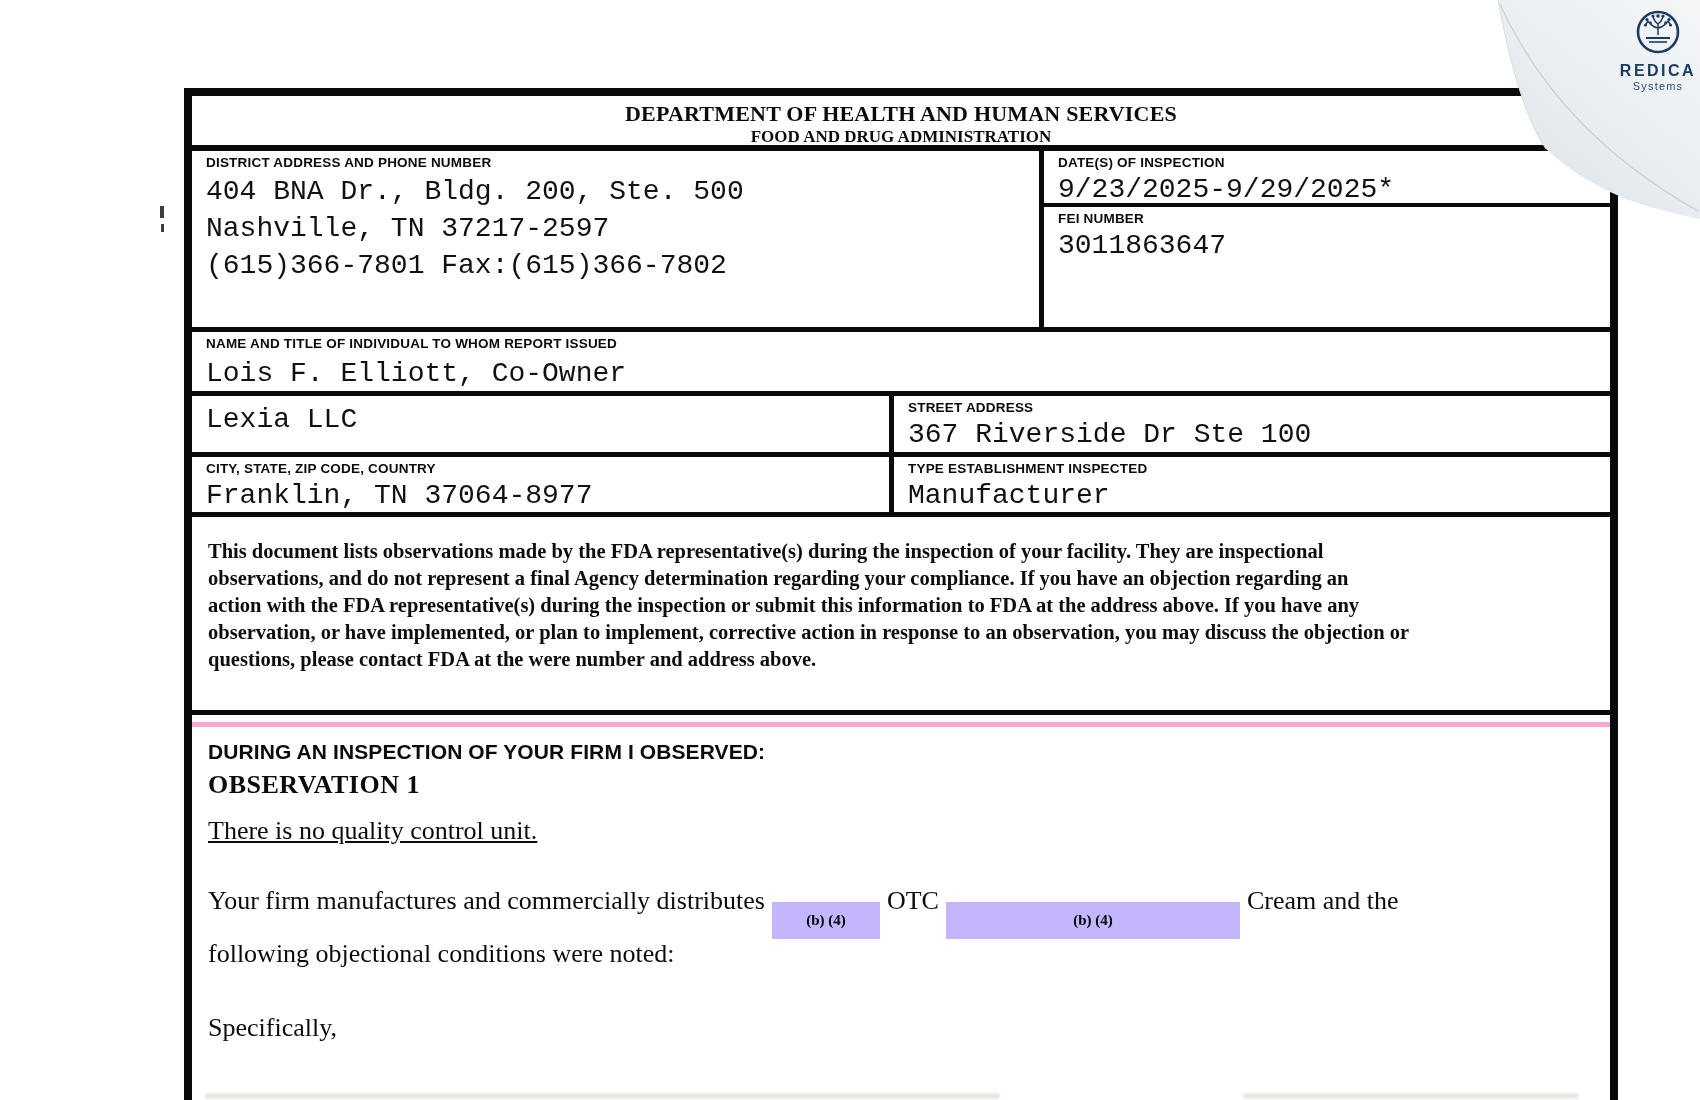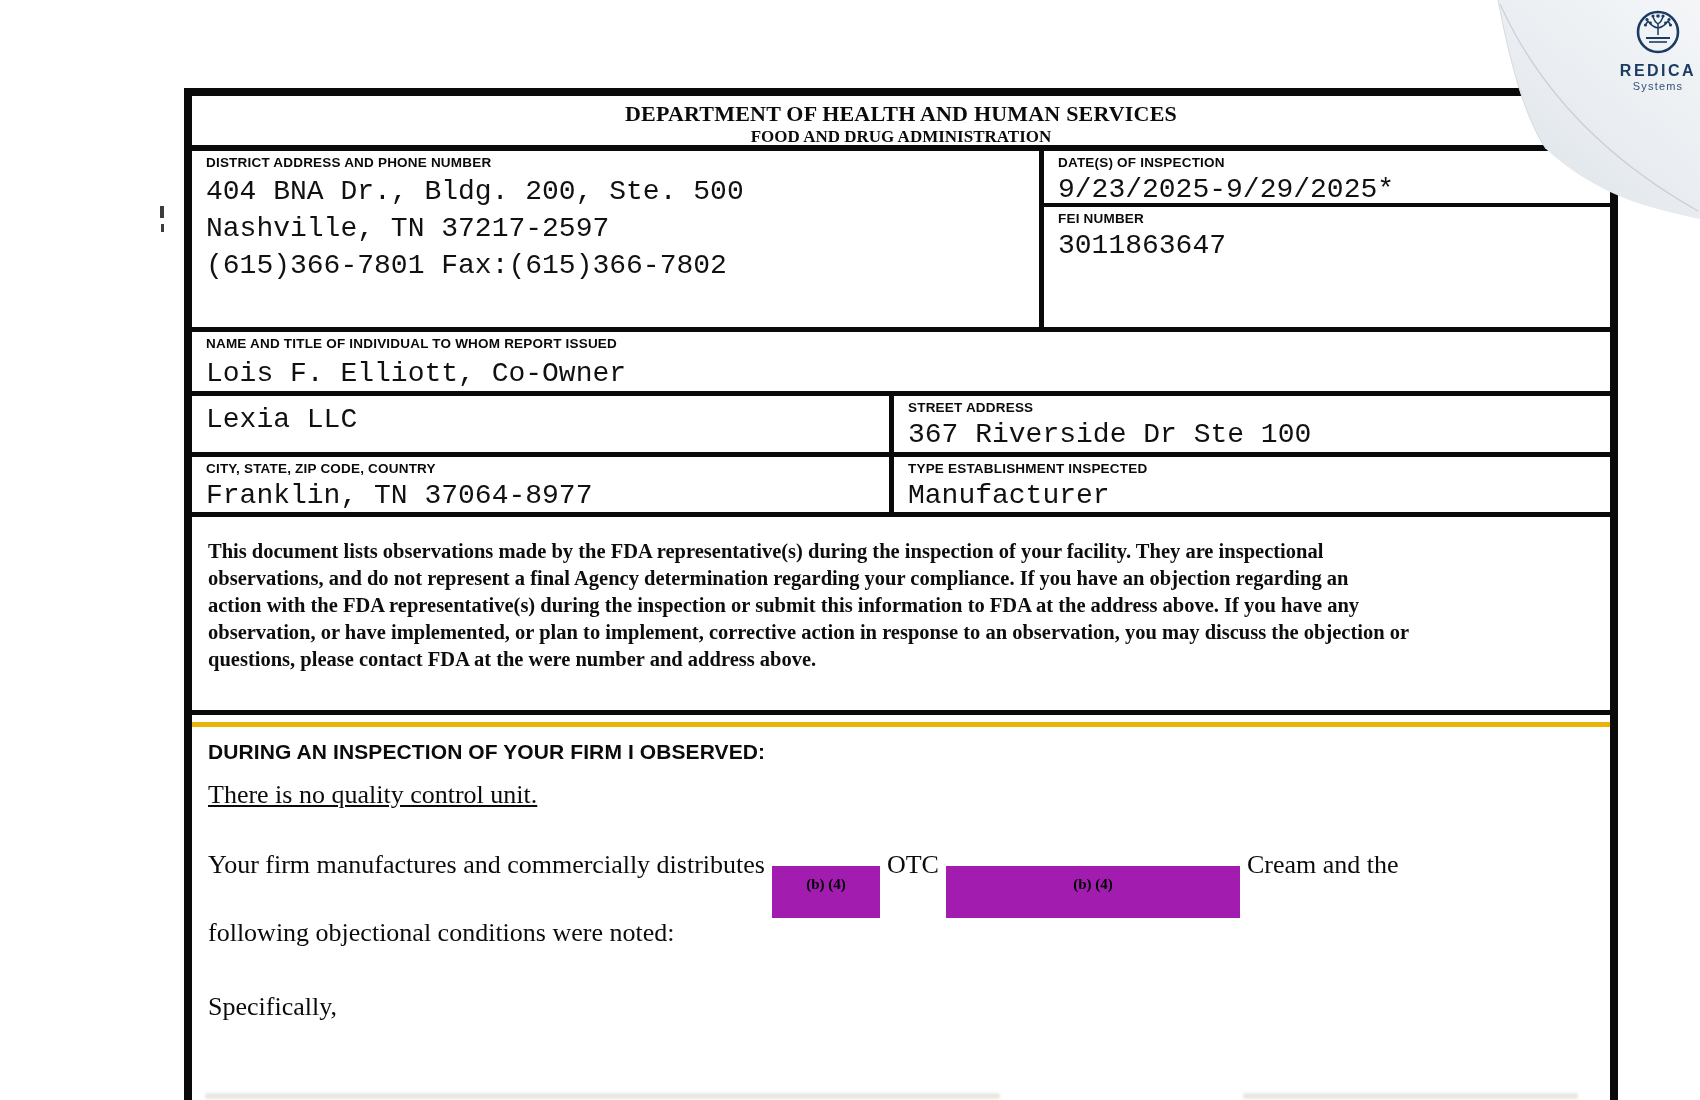--- a/index.html
+++ b/index.html
@@ -32,29 +32,29 @@
   .cell-a { width:702px; border-right:5px solid #0a0a0a; padding:4px 0 0 14px; }
   .cell-b { flex:1; padding:4px 0 0 14px; }
   .cell-a .mono, .cell-b .mono, .cell-dates .mono, .cell-fei .mono { margin-top:4px; }
 
   .notice { padding:21px 16px 0 16px; height:198px; border-bottom:5px solid #0a0a0a; }
   .notice div { font:bold 20.5px "Liberation Serif", serif; line-height:27px;
                 white-space:nowrap; color:#0d0d0d; }
 
   .gap { height:7px; background:#fff; }
 
-  .obs { border-top:5px solid #eab308; padding:13px 16px 0 16px; }
+  .obs { border-top:5px solid #f9a8d4; padding:13px 16px 0 16px; }
   .obs-intro { font:bold 21px "Liberation Sans", sans-serif; letter-spacing:0.1px; }
   .obs-title { font:bold 26px "Liberation Serif", serif; margin-top:6px; letter-spacing:0.5px; }
   .obs-text  { font:26px "Liberation Serif", serif; margin-top:16px;text-decoration:underline; }
   .obs-line1 { margin-top:40px; font:26px "Liberation Serif", serif; white-space:nowrap; }
   .obs-line2 { font:26px "Liberation Serif", serif; }
   .specifically { margin-top:44px; font:26px "Liberation Serif", serif; }
 
-  .redact { display:inline-block; background:#a21caf; height:52px; vertical-align:-16px;
+  .redact { display:inline-block; background:#c4b5fd; height:37px; vertical-align:-16px;
             margin:0 7px; text-align:center; }
   .redact-sm { width:108px; } .redact-lg { width:294px; }
   .redact span { display:inline-block; font:bold 15px "Liberation Serif", serif;
                  color:#000; margin-top:1px; }
 
   
   .curl { position:absolute; left:1480px; top:0; width:220px; height:230px; }
   .logo { position:absolute; left:1606px; top:8px; width:104px; text-align:center; }
   .logo-name { font:bold 16px "Liberation Sans", sans-serif; letter-spacing:2.5px;
                color:#1c3b63; margin-top:2px; }
@@ -131,20 +131,21 @@
       <div>observations, and do not represent a final Agency determination regarding your compliance. If you have an objection regarding an</div>
       <div>action with the FDA representative(s) during the inspection or submit this information to FDA at the address above. If you have any</div>
       <div>observation, or have implemented, or plan to implement, corrective action in response to an observation, you may discuss the objection or</div>
       <div>questions, please contact FDA at the were number and address above.</div>
     </div>
 
     <div class="gap"></div>
 
     <div class="obs">
       <div class="obs-intro">DURING AN INSPECTION OF YOUR FIRM I OBSERVED:</div>
+      <div class="obs-title">OBSERVATION 1</div>
       <div class="obs-text">There is no quality control unit.</div>
 
       <div class="obs-line1">
         <span>Your firm manufactures and commercially distributes</span><span class="redact redact-sm"><span>(b) (4)</span></span><span>OTC</span><span class="redact redact-lg"><span>(b) (4)</span></span><span>Cream and the</span>
       </div>
       <div class="obs-line2">following objectional conditions were noted:</div>
 
       <div class="specifically">Specifically,</div>
     </div>
   </div>

